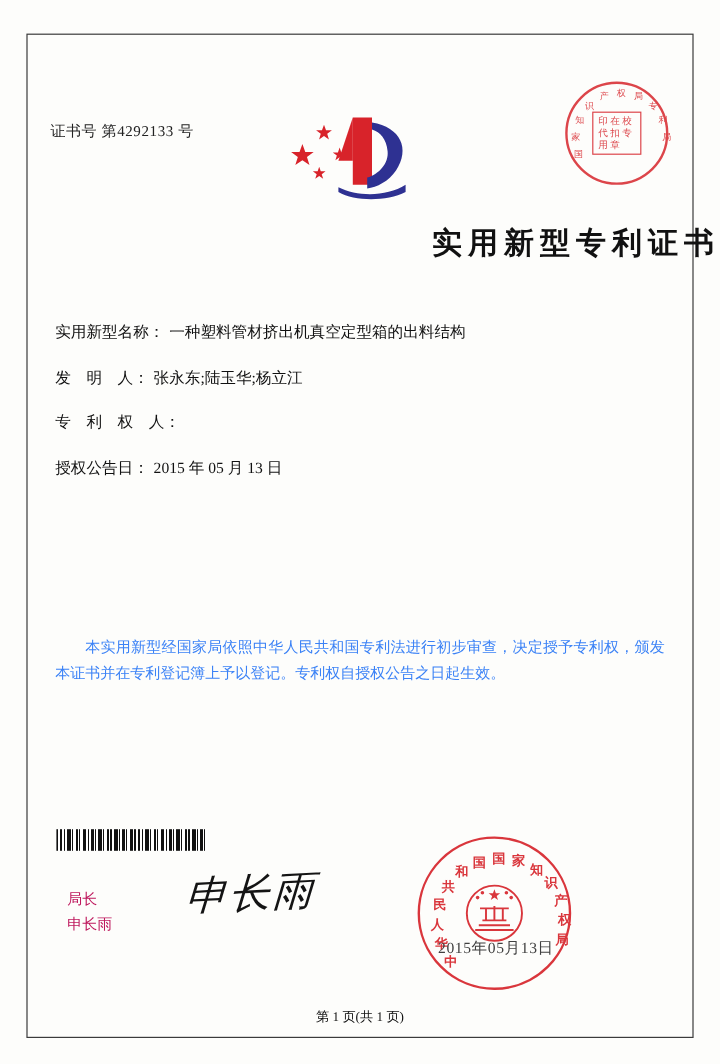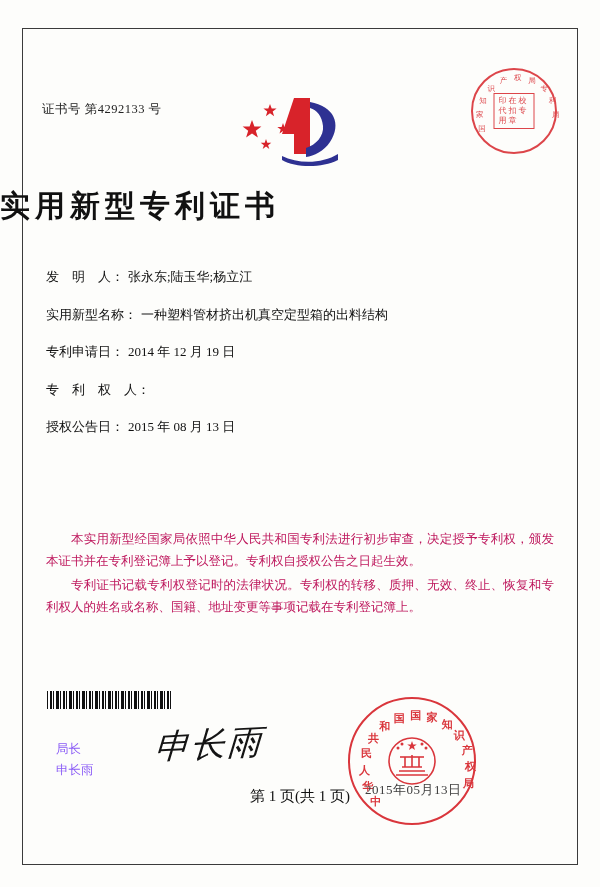--- a/index.html
+++ b/index.html
@@ -91,22 +91,22 @@
     line-height: 10px;
     white-space: pre-line;
   }
 
   
   .cert-title {
     position: absolute;
     left: 0;
     right: 0;
     top: 186px;
-    text-align: left;
-    font-size: 30px;
+    text-align: right;
+    font-size: 25px;
     font-weight: bold;
     letter-spacing: 5px;
     color: #111;
     font-family: "Liberation Serif", serif;
   }
 
   
   .fields {
     position: absolute;
     left: 46px;
@@ -131,21 +131,21 @@
   }
 
   
   .body-text {
     position: absolute;
     left: 46px;
     top: 528px;
     width: 508px;
     font-size: 12.5px;
     line-height: 22px;
-    color: #be185d;
+    color: #3b82f6;
     text-align: justify;
   }
   .body-text p {
     margin: 0 0 2px 0;
     text-indent: 25px;
   }
 
   
   .barcode {
     position: absolute;
@@ -161,21 +161,21 @@
         #111 9px, #111 12px, #fff 12px, #fff 13px);
   }
 
   
   .sig-block {
     position: absolute;
     left: 56px;
     top: 739px;
     font-size: 12.5px;
     line-height: 21px;
-    color: #8b5cf6;
+    color: #be185d;
   }
   .sig-hand {
     position: absolute;
     left: 155px;
     top: 722px;
     font-size: 34px;
     font-family: "Liberation Serif", serif;
     color: #141414;
     transform: skewX(-6deg) rotate(-3deg);
     letter-spacing: 2px;
@@ -225,23 +225,23 @@
     font-size: 13px;
     color: #404040;
     letter-spacing: 0.5px;
   }
 
   
   .page-foot {
     position: absolute;
     left: 0;
     right: 0;
-    top: 787px;
+    top: 840px;
     text-align: center;
-    font-size: 15px;
+    font-size: 11px;
     color: #111;
   }
 </style>
 </head>
 <body>
 
 <div class="page">
 
   <div class="cert-border"></div>
 
@@ -279,43 +279,38 @@
       <span style="transform: rotate(88deg) translate(0,-38px) rotate(-88deg);">局</span>
     </div>
     <div class="inner-box">印 在 校
 代 扣 专 用 章</div>
   </div>
 
   <div class="cert-title">实用新型专利证书</div>
 
   <div class="fields">
     <div class="field-row">
+      <div class="field-label">实用新型名称：</div>
+      <div class="field-value">一种塑料管材挤出机真空定型箱的出料结构</div>
+    </div>
+    <div class="field-row">
       <div class="field-label">发　明　人：</div>
       <div class="field-value">张永东;陆玉华;杨立江</div>
     </div>
     <div class="field-row">
-      <div class="field-label">实用新型名称：</div>
-      <div class="field-value">一种塑料管材挤出机真空定型箱的出料结构</div>
-    </div>
-    <div class="field-row">
-      <div class="field-label">专利申请日：</div>
-      <div class="field-value">2014 年 12 月 19 日</div>
-    </div>
-    <div class="field-row">
       <div class="field-label">专　利　权　人：</div>
     </div>
     <div class="field-row">
       <div class="field-label">授权公告日：</div>
-      <div class="field-value">2015 年 08 月 13 日</div>
+      <div class="field-value">2015 年 05 月 13 日</div>
     </div>
   </div>
 
   <div class="body-text">
     <p>本实用新型经国家局依照中华人民共和国专利法进行初步审查，决定授予专利权，颁发本证书并在专利登记簿上予以登记。专利权自授权公告之日起生效。</p>
-    <p>专利证书记载专利权登记时的法律状况。专利权的转移、质押、无效、终止、恢复和专利权人的姓名或名称、国籍、地址变更等事项记载在专利登记簿上。</p>
   </div>
 
   <div class="barcode"></div>
 
   <div class="sig-block">
     <div>局长</div>
     <div>申长雨</div>
   </div>
   <div class="sig-hand">申长雨</div>
 

